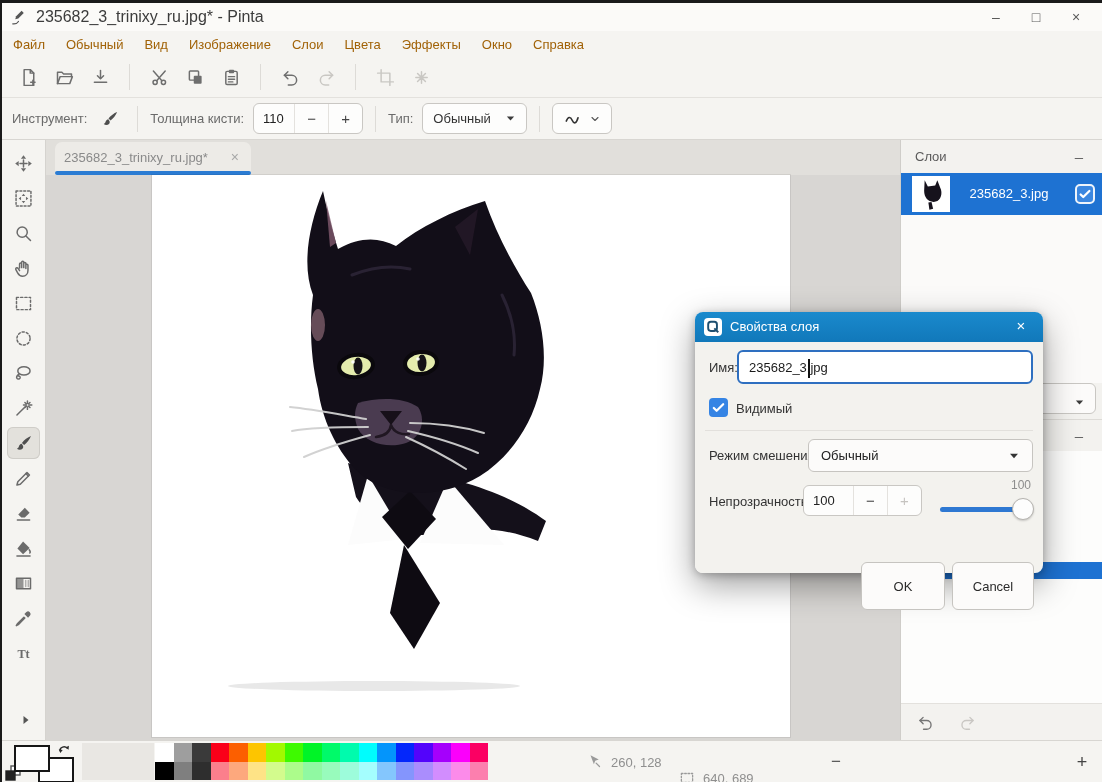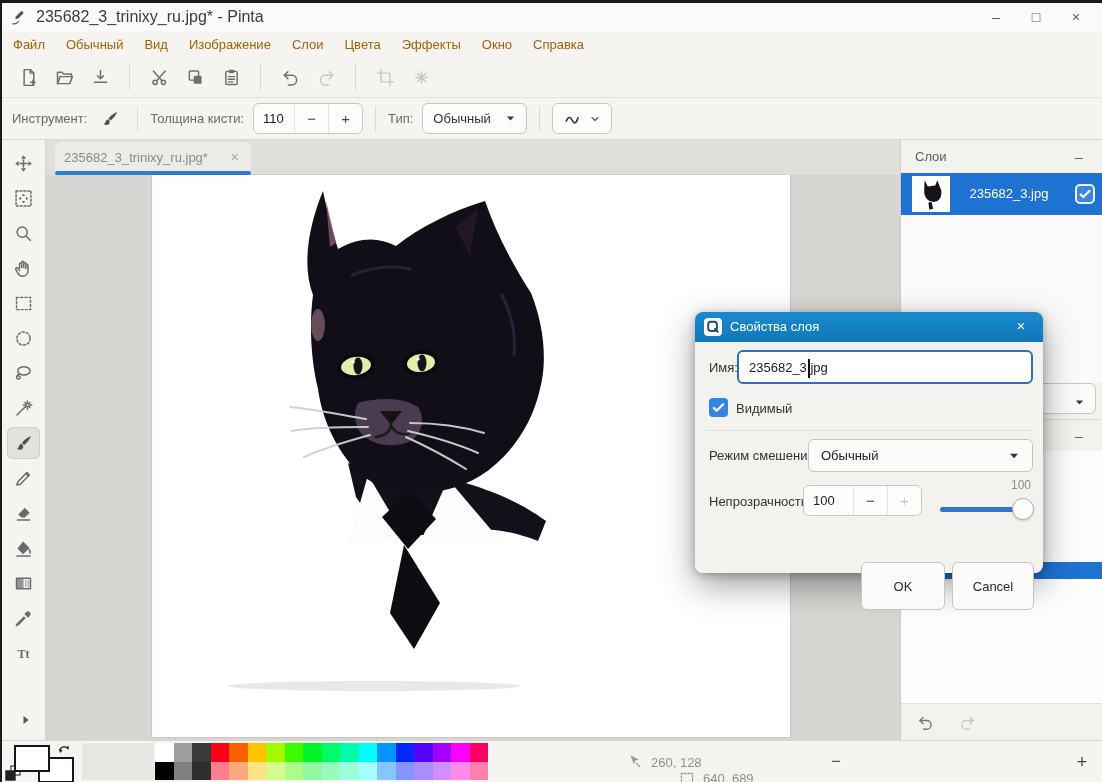--- a/index.html
+++ b/index.html
@@ -115,21 +115,21 @@
   #primary-color { position:absolute; left:12px; top:4px; width:36px; height:27px; border:2px solid #161616; z-index:2; }
   #swap-arrow { position:absolute; left:53px; top:0px; width:18px; height:17px; color:#2c2c2c; }
   #swap-arrow svg { width:100%; height:100%; }
   #reset-colors { position:absolute; left:3px; top:24px; width:16px; height:16px; }
   #recent-colors { position:absolute; left:80px; top:2px; width:72px; height:37px; background:#e9e7e3; }
   #palette-swatches { position:absolute; left:153px; top:2px; height:37px; display:flex; }
   .pal-col { width:18.5px; display:flex; flex-direction:column; }
   .pal-col div { flex:1; }
   .sb-group { position:absolute; top:0; height:42px; display:flex; align-items:center; gap:7px; color:#8f8f8f; font-size:13px; }
   .sb-group svg { width:18px; height:18px; color:#9a9a9a; }
-  #sb-cursor { left:624px; }
+  #sb-cursor { left:584px; }
   #sb-selection { left:676px;margin-top:16px; }
   #sb-minus { position:absolute; left:820px; top:0; height:42px; width:28px; display:flex; align-items:center; justify-content:center; color:#555; font-size:17px; }
   #zoom-combo { position:absolute; left:852px; top:6px; width:206px; height:30px; background:#fdfdfc; border:1px solid #c9c7c3; border-radius:6px; display:flex; align-items:center; }
   #zoom-combo .zoom-val { font-size:13px; color:#222; padding-left:11px; flex:1; }
   #zoom-combo .zoom-arrow { width:32px; height:100%; border-left:1px solid #e2e0dc; display:flex; align-items:center; justify-content:center; color:#555; }
   #zoom-combo .zoom-arrow svg { width:11px; height:11px; }
   #sb-plus { position:absolute; left:1066px; top:0; height:42px; width:28px; display:flex; align-items:center; justify-content:center; color:#444; font-size:18px; }
 </style>
 </head>
 <body>

